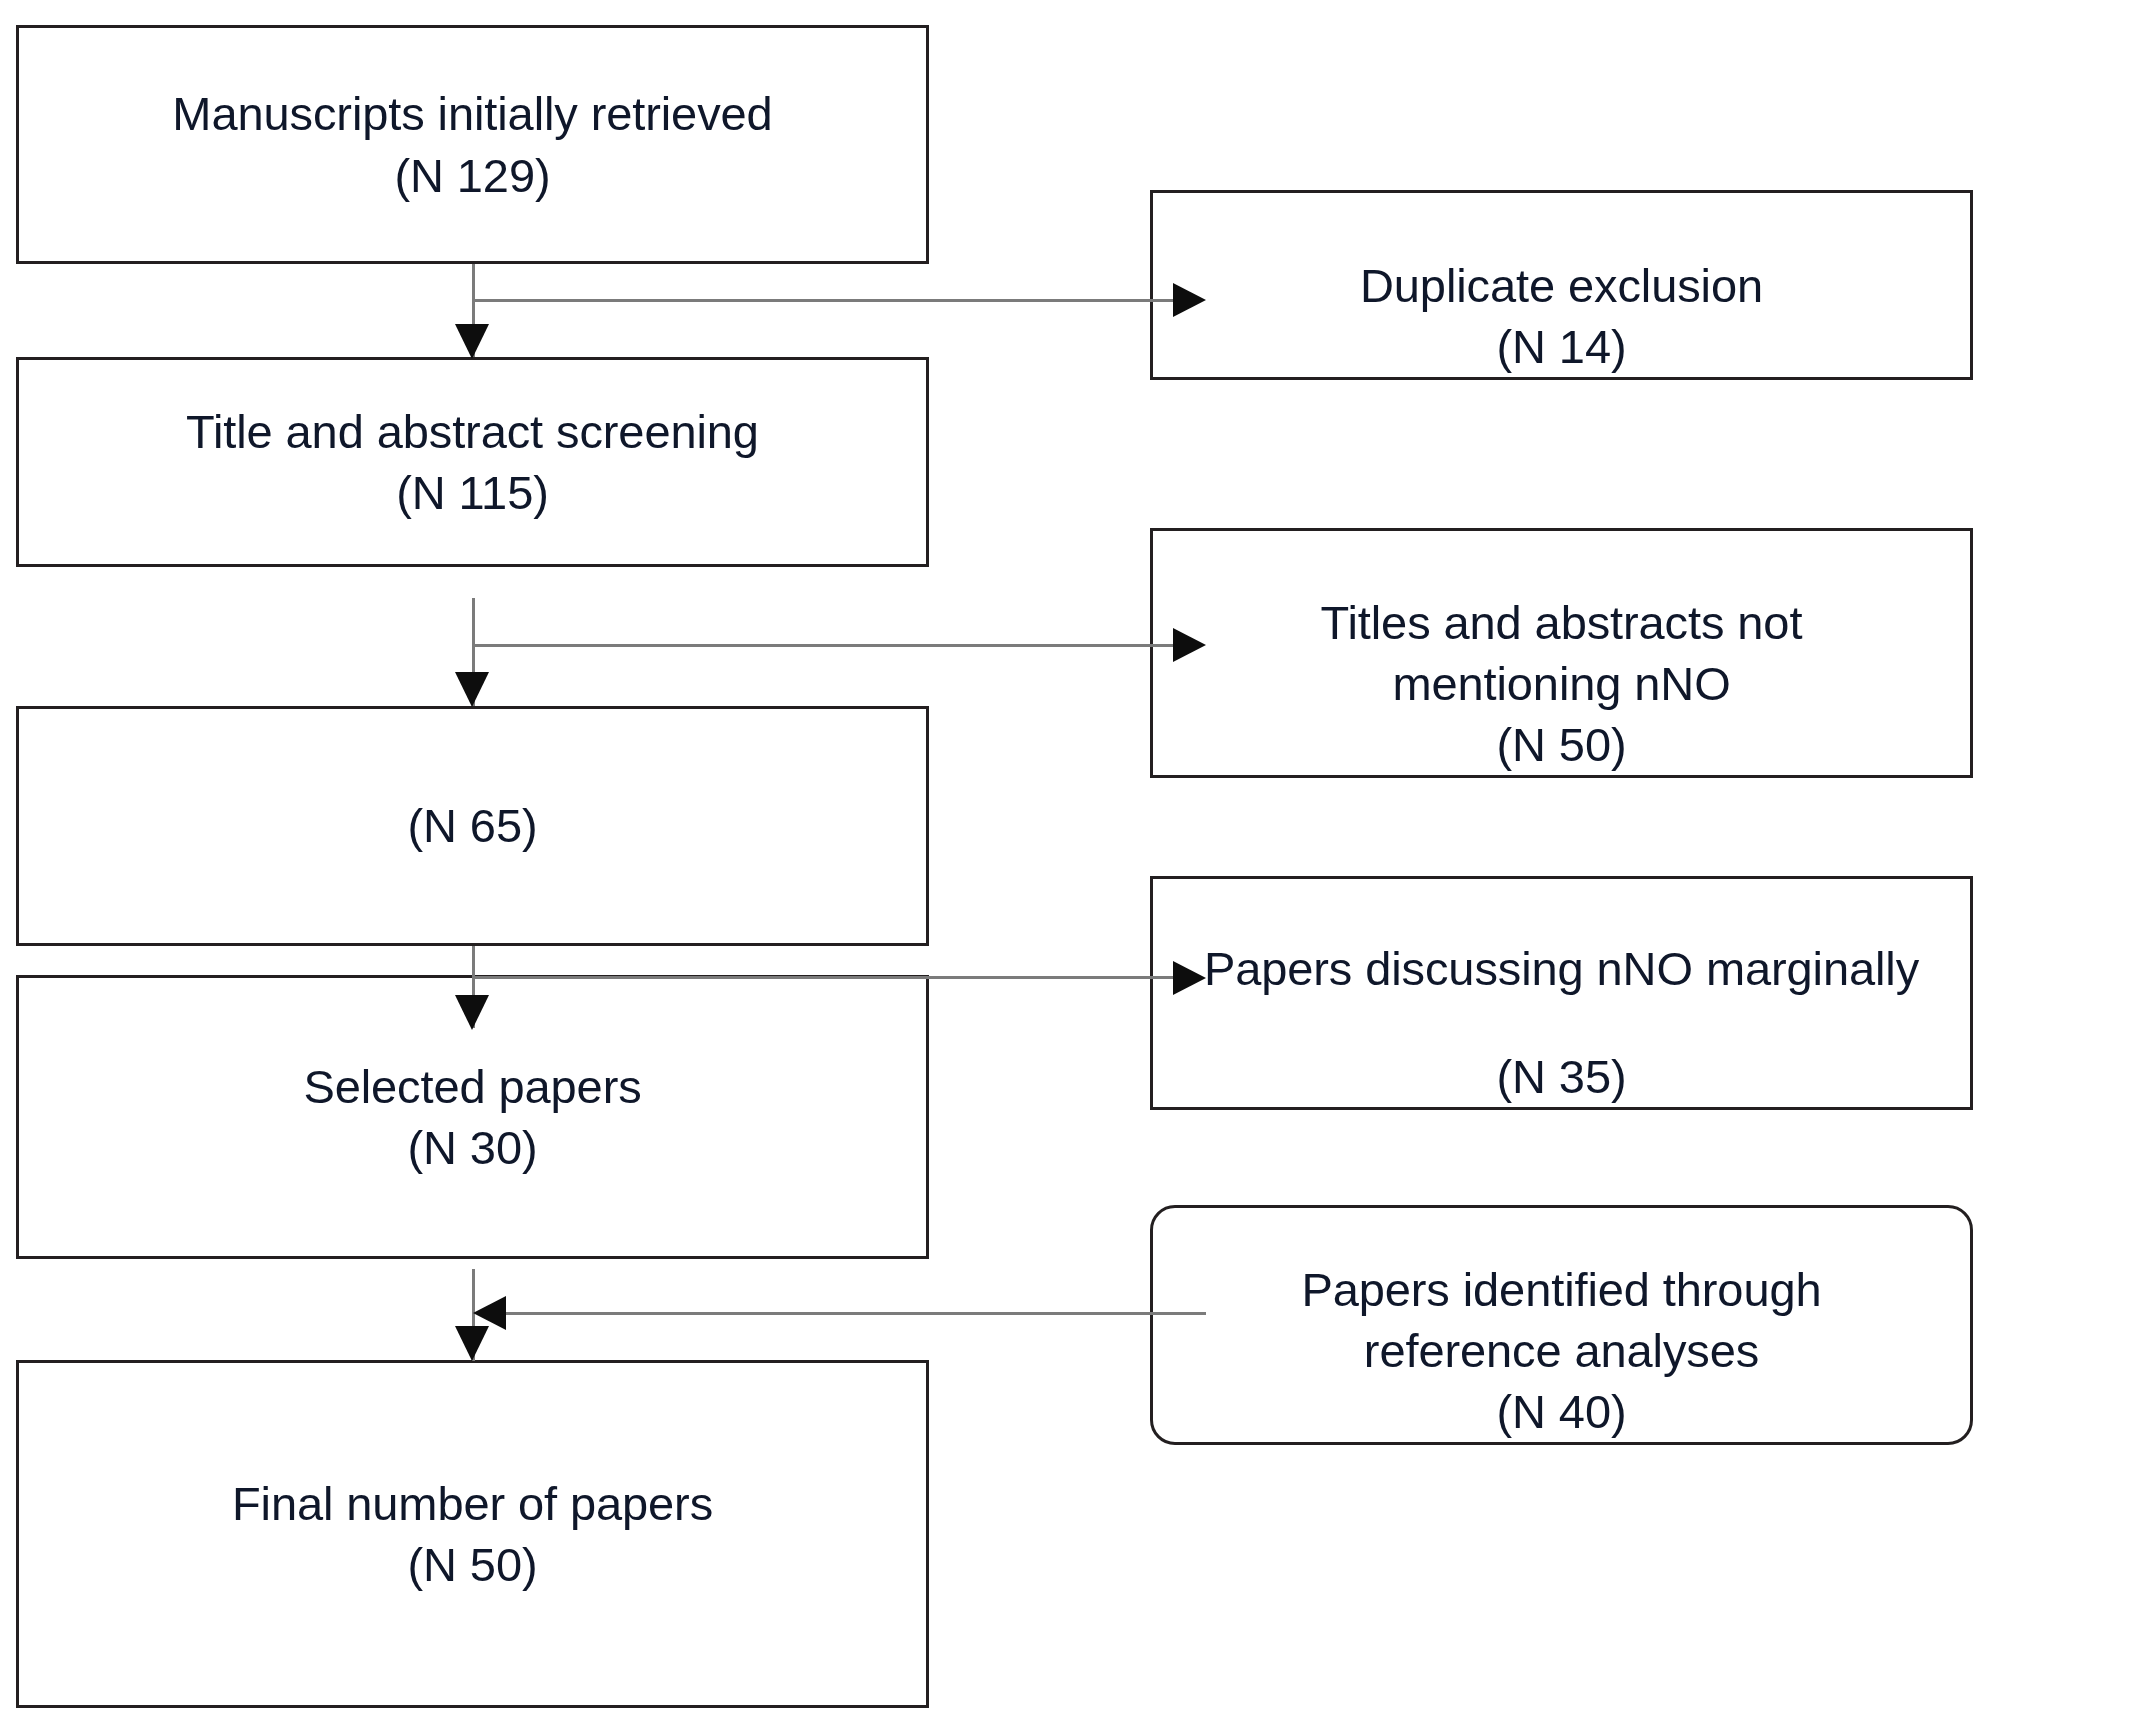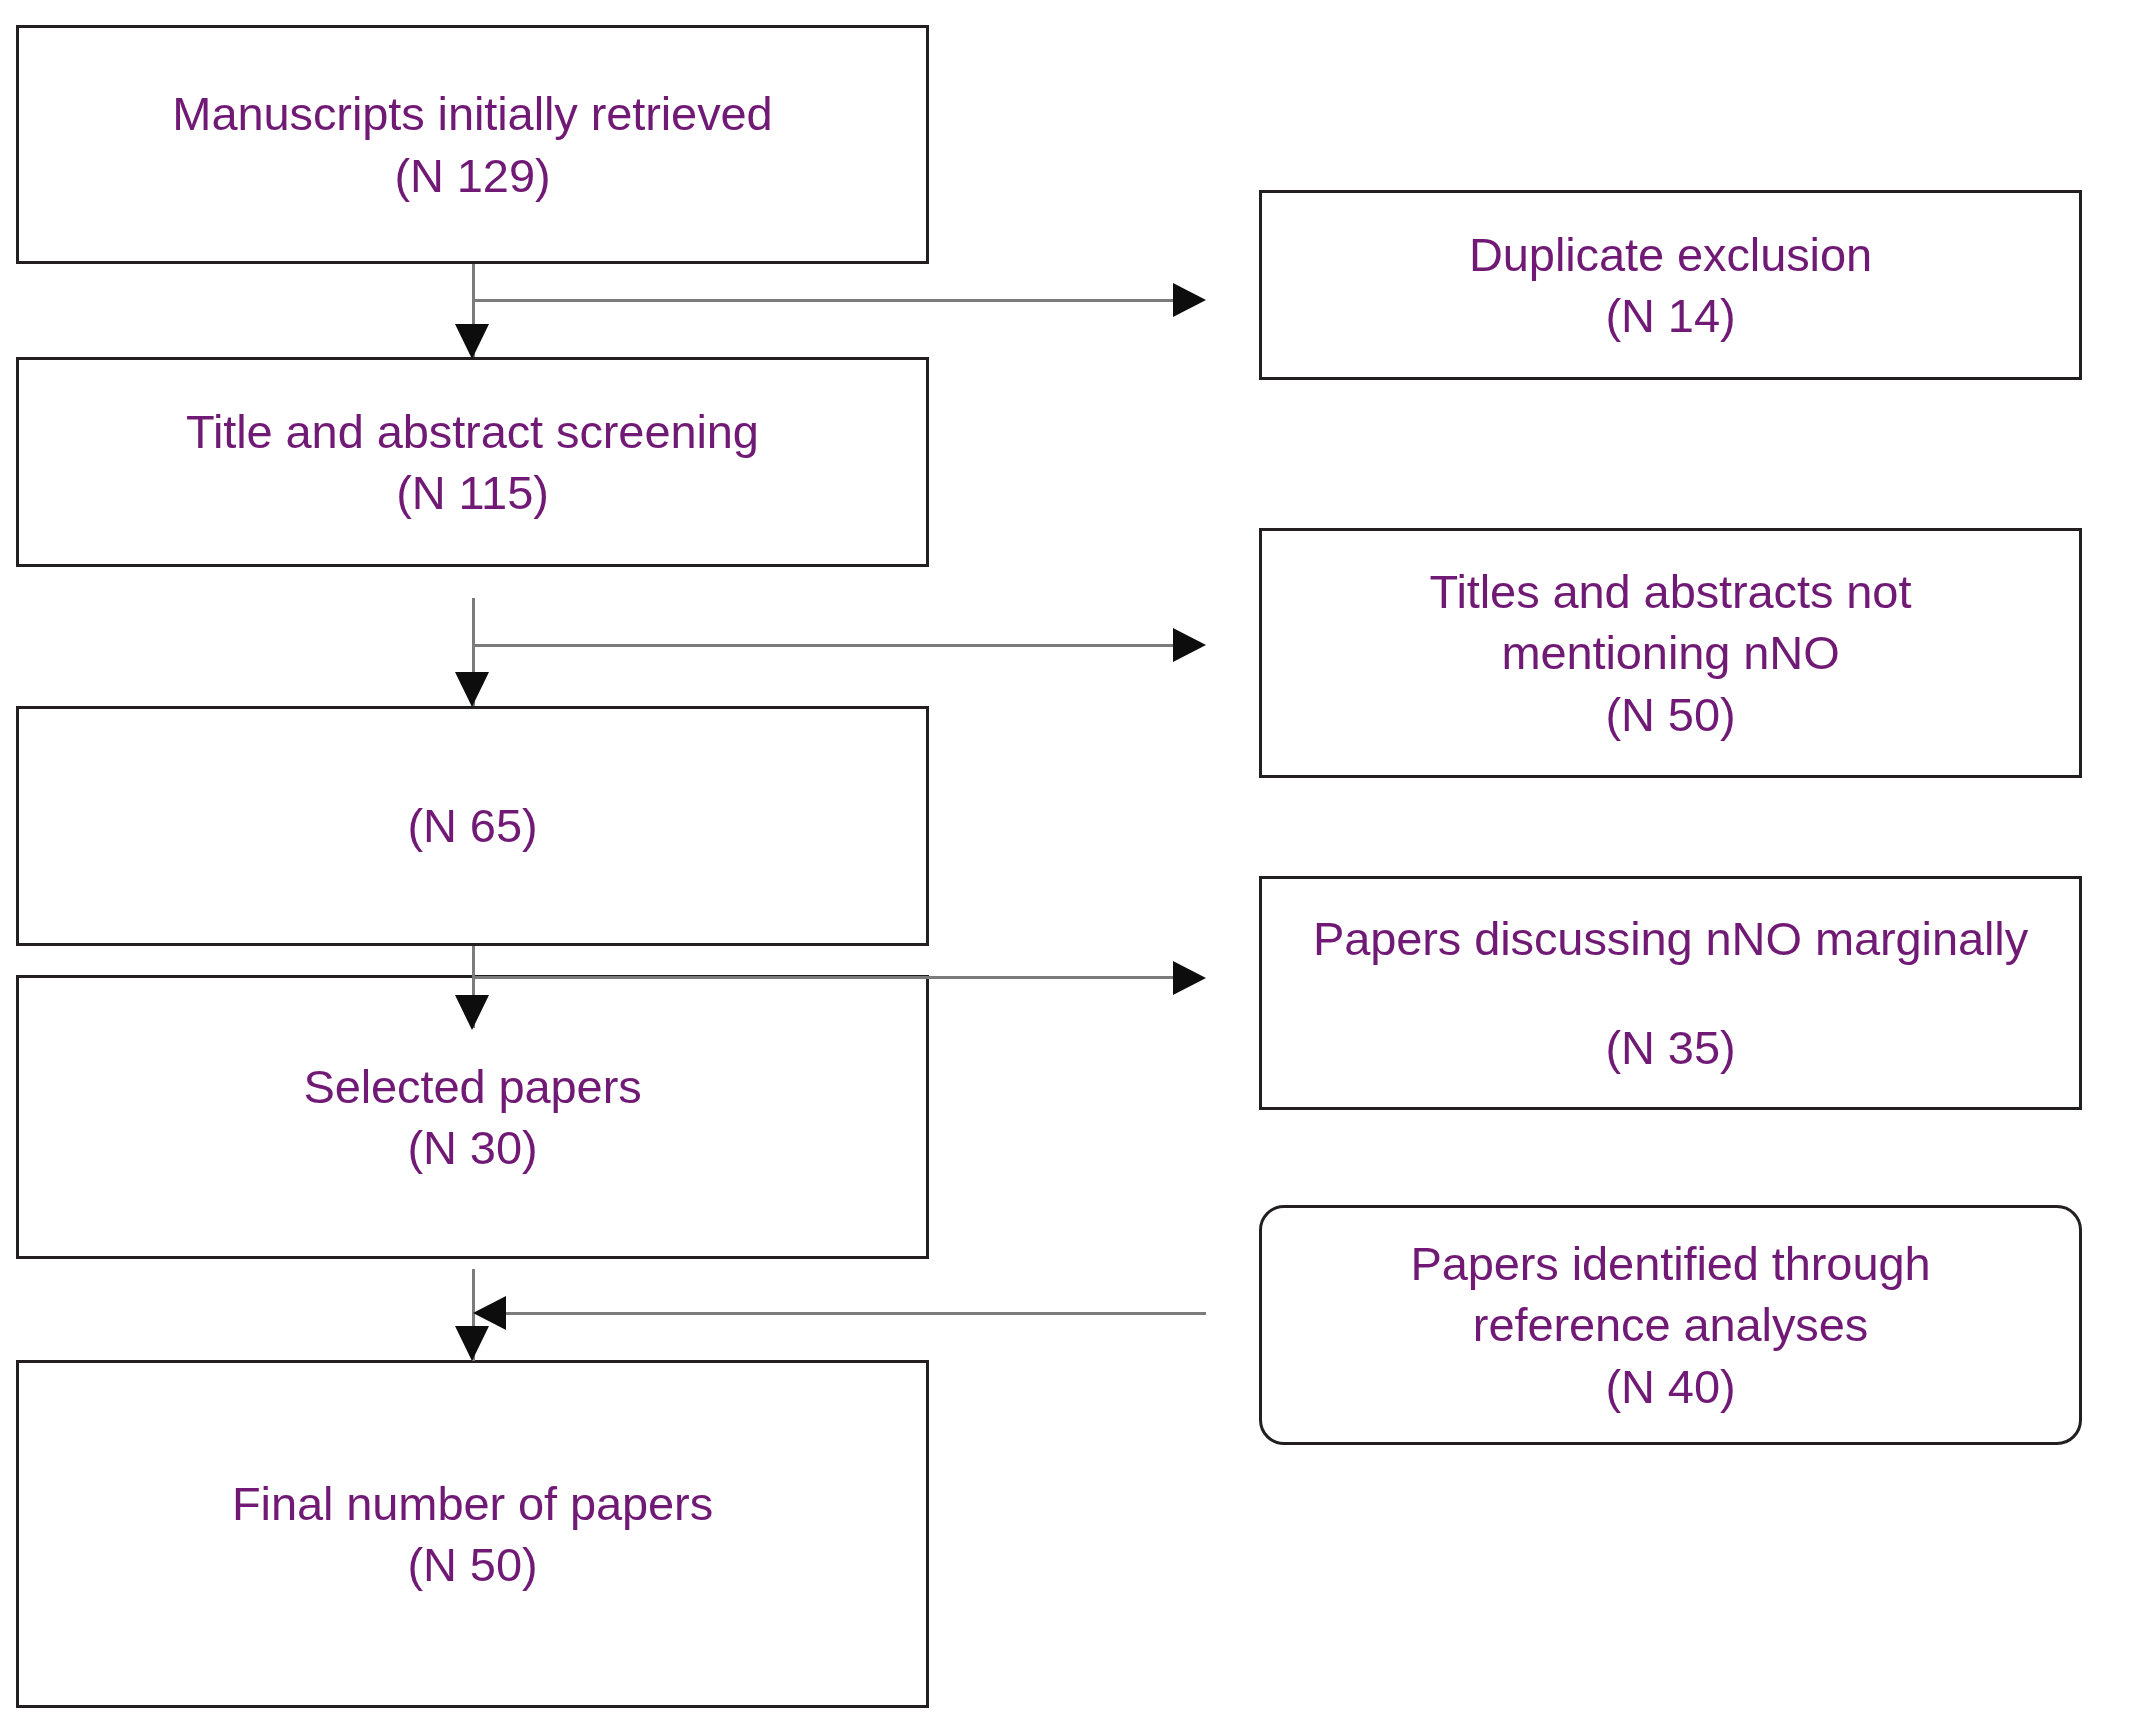--- a/index.html
+++ b/index.html
@@ -19,33 +19,33 @@
   .flow-box {
     position: absolute;
     box-sizing: border-box;
     background: #ffffff;
     border: 3.8px solid #231f20;
     display: flex;
     flex-direction: column;
     align-items: center;
     justify-content: center;
     text-align: center;
-    color: #701a75;
+    color: #0f172a;
     font-size: 47px;
     line-height: 1.30;
     letter-spacing: -0.1px;
   }
   .flow-box .bx-line {
     display: block;
     white-space: nowrap;
   }
   
   .col-main { left: 16px; width: 913px; }
   
-  .col-side { left: 1259px; width: 823px; }
+  .col-side { left: 1150px; width: 823px; justify-content: flex-end; }
 
   
   .conn-v {
     position: absolute;
     width: 3.2px;
     background: #7b7b7b;
   }
   .conn-h {
     position: absolute;
     height: 3.2px;

